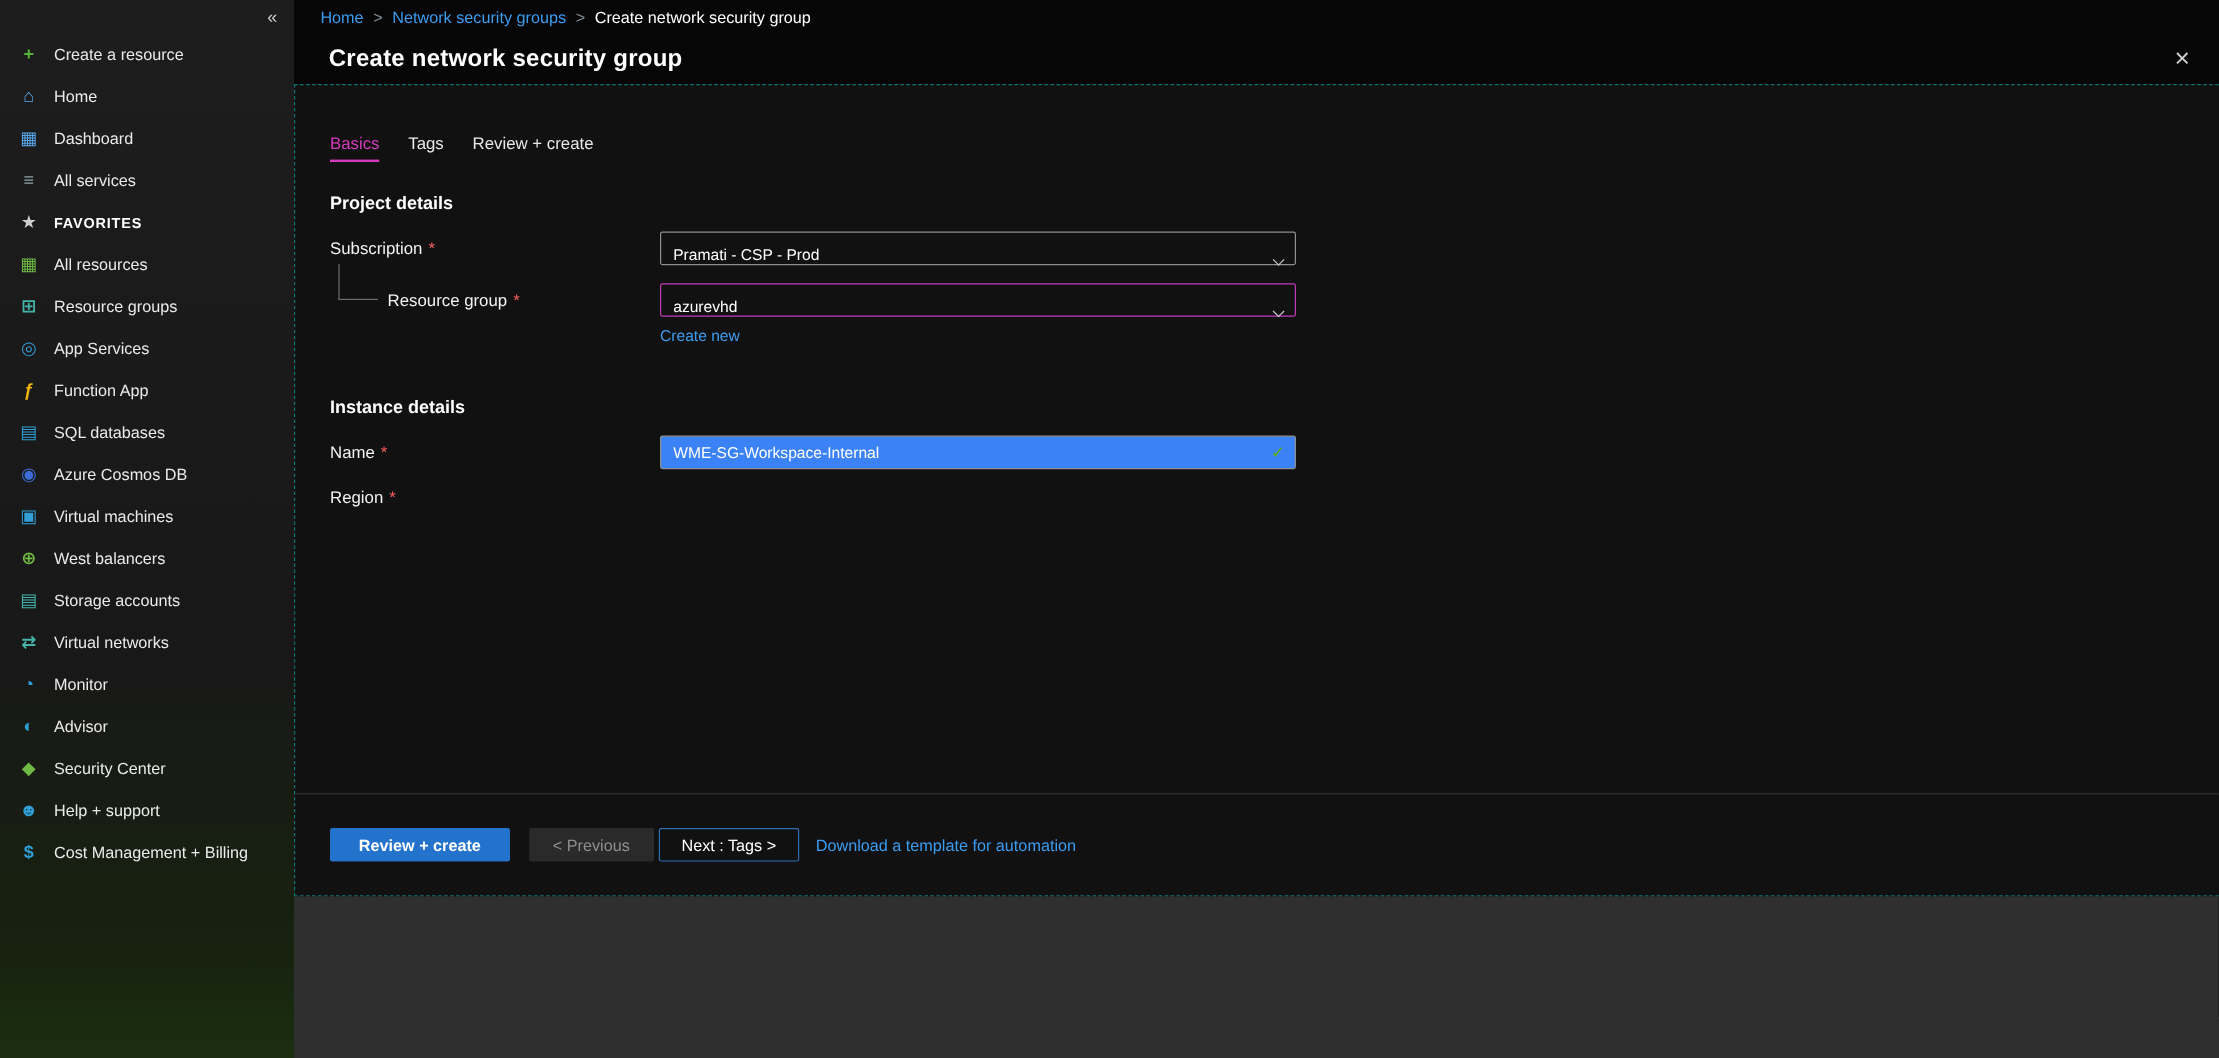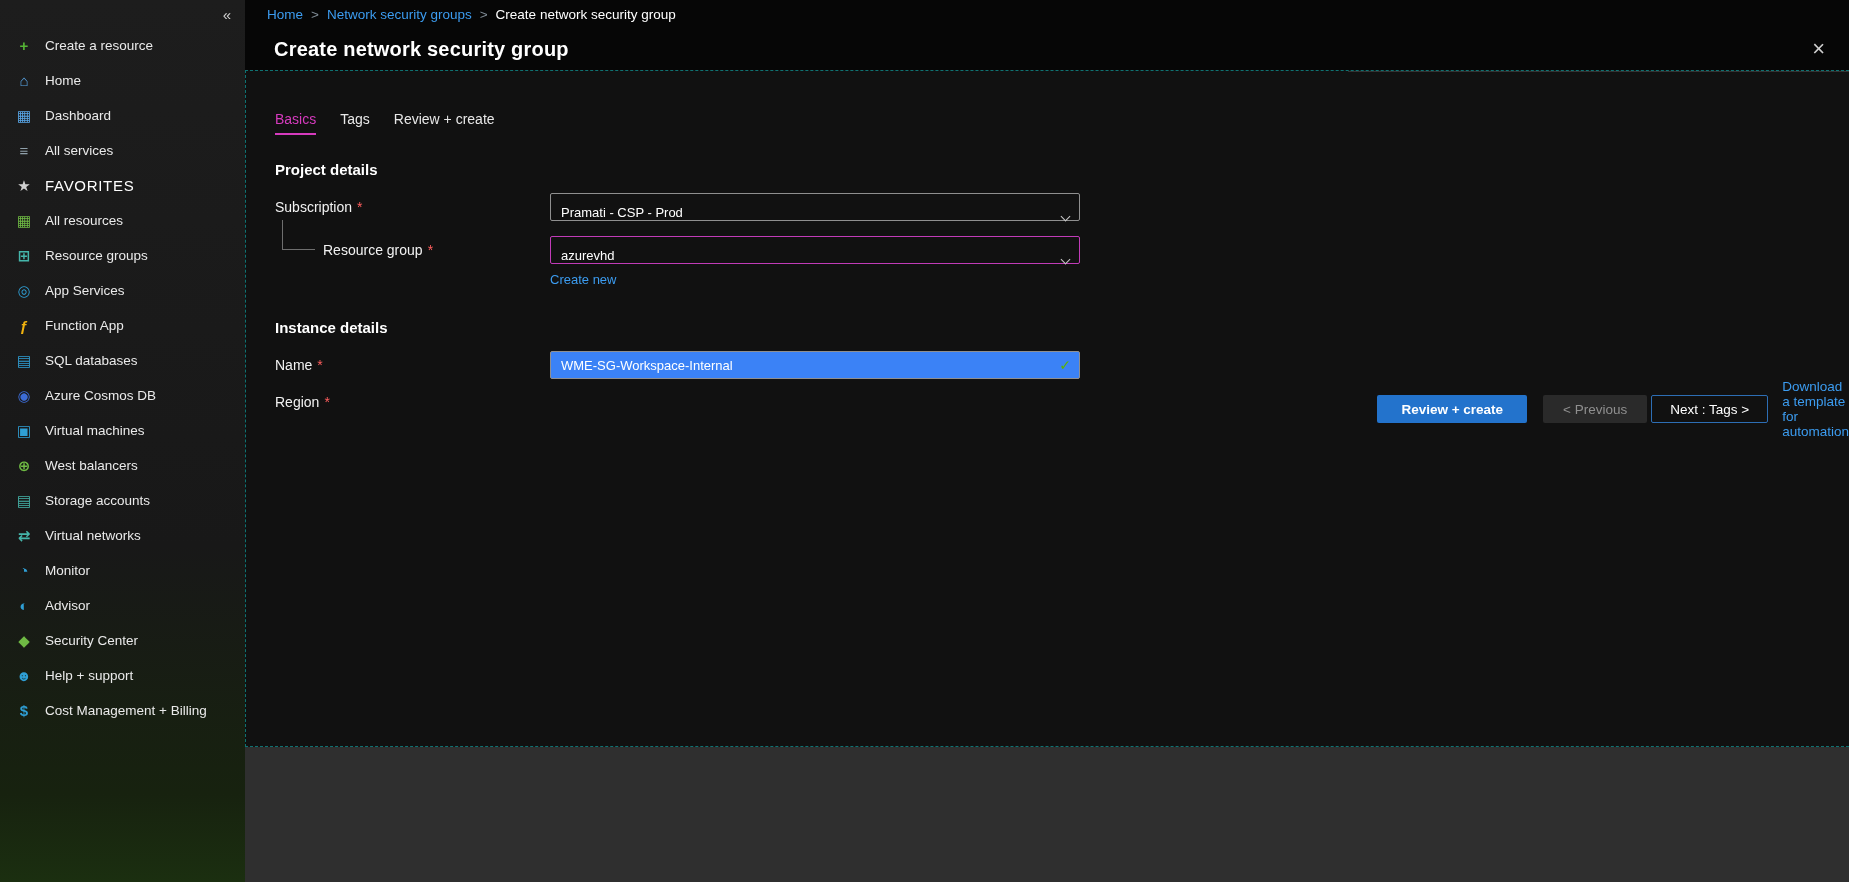--- a/index.html
+++ b/index.html
@@ -10,46 +10,46 @@
   
   .sidebar{flex:0 0 245px;width:245px;height:100%;
     background:linear-gradient(180deg,#1d1d1d 0%,#181818 62%,#17220f 90%,#1b2f10 100%);
     display:flex;flex-direction:column;user-select:none}
   .sb-collapse{height:28px;display:flex;justify-content:flex-end;align-items:center;
     padding-right:14px;color:#d0d0d0;font-size:15px;cursor:pointer}
   .sb-item{height:35px;display:flex;align-items:center;padding-left:13px;gap:10px;
     font-size:13.5px;color:#eaeaea;cursor:pointer;white-space:nowrap}
   .ic{flex:0 0 22px;width:22px;text-align:center;font-size:15px;font-weight:700;line-height:1}
   .sb-section{cursor:default}
-  .sb-section .sb-label{font-size:15px;font-weight:400;letter-spacing:.7px;color:#fff}
+  .sb-section .sb-label{font-size:12px;font-weight:700;letter-spacing:.7px;color:#fff}
 
   
   .main{flex:1;display:flex;flex-direction:column;min-width:0}
   .crumb-bar{flex:0 0 28px;background:#060606;display:flex;align-items:center;
     padding-left:22px;font-size:13.5px;gap:8px;white-space:nowrap}
   .bc-item{color:#fff}
   .bc-link{color:#3C9CF0;cursor:pointer}
   .bc-sep{color:#7f8b95}
 
   .title-bar{flex:0 0 42px;background:#060606;display:flex;align-items:center;
     padding:0 18px 0 29px}
   .page-title{font-size:20px;font-weight:700;letter-spacing:.2px}
   .close-btn{margin-left:auto;color:#cfcfcf;font-size:22px;line-height:1;cursor:pointer;
     background:none;border:none;padding:2px 6px;font-family:inherit}
 
-  .content{flex:1;display:flex;flex-direction:row;background:#111;min-height:0;
+  .content{flex:1;display:flex;flex-direction:column;background:#111;min-height:0;
     border-top:1px dashed #0F7272;border-bottom:1px dashed #0F7272;border-left:1px dashed #0F7272}
   .form-area{flex:1;padding-left:29px;overflow:hidden}
 
   .tabs{display:flex;gap:24px;padding-top:40px;font-size:14px}
   .tab{padding-bottom:6px;cursor:pointer;color:#e8e8e8}
   .tab-active{color:#D63BBE;border-bottom:2px solid #D63BBE}
 
   .sec-heading{font-size:15px;font-weight:700;margin-top:26px}
-  .instance-heading{margin-top:32px}
+  .instance-heading{margin-top:44px}
 
   .frow{display:flex;align-items:center;margin-top:15px}
   .flabel{width:275px;font-size:14px;display:flex;align-items:center;color:#f2f2f2}
   .req{color:#FF5E5E;margin-left:5px}
   .rg-row{position:relative}
   .rg-row .flabel{padding-left:48px}
   .connector{position:absolute;left:7px;top:-16px;width:33px;height:30px;
     border-left:1px solid #6e6e6e;border-bottom:1px solid #6e6e6e}
 
   .control{width:530px;height:28px;border:1px solid #8f8f8f;border-radius:2px;

